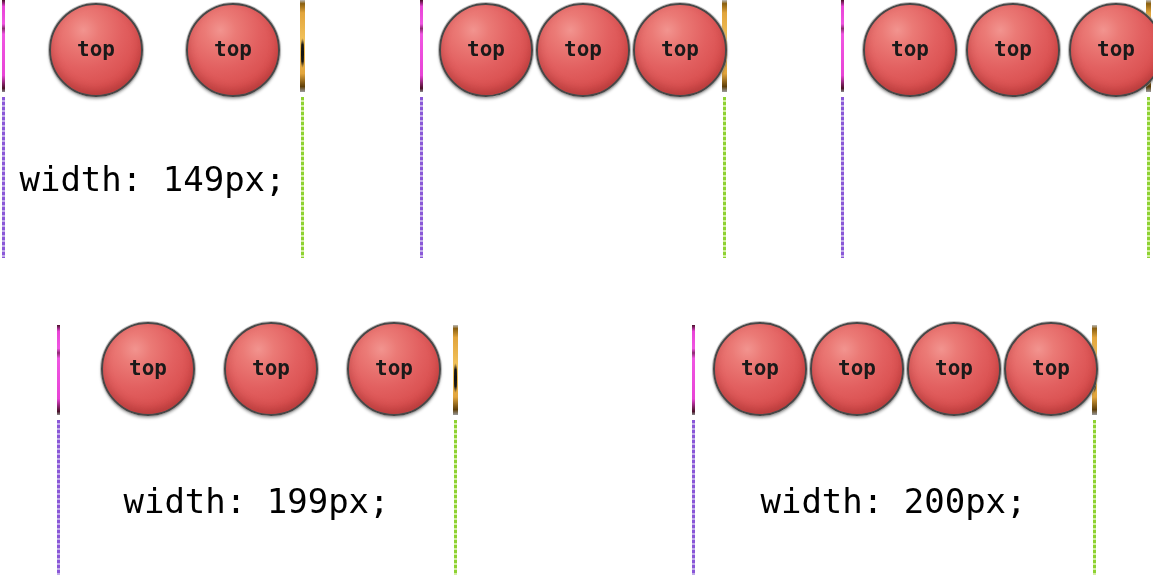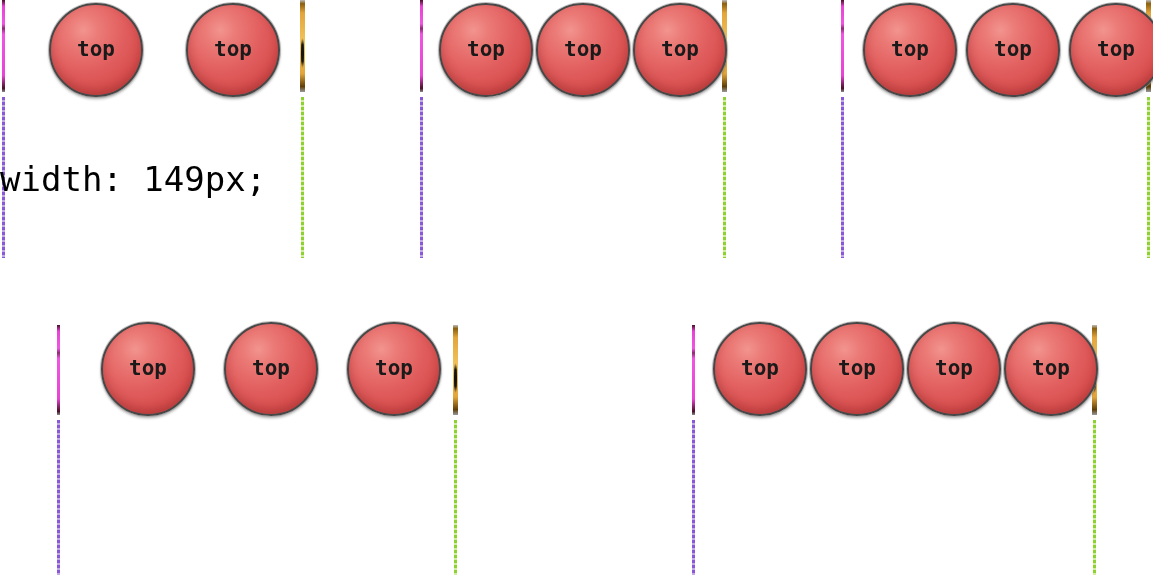--- a/index.html
+++ b/index.html
@@ -92,20 +92,21 @@
     color: #1a1a1a;
     cursor: pointer;
     padding-bottom: 2px;
   }
 
   
   .card-label {
     position: absolute;
     left: 0; right: 0;
     top: 161px;
+    text-align: center;
     font-family: "DejaVu Sans Mono", monospace;
     font-size: 34px;
     line-height: 36px;
     color: var(--label-text);
     white-space: nowrap;
   }
 </style>
 </head>
 <body>
 
@@ -158,30 +159,32 @@
     <div class="edge edge-solid-right">
       <div class="clip-sliver"></div>
     </div>
     <div class="edge edge-dot-left"></div>
     <div class="edge edge-dot-right"></div>
     <div class="btn-row">
       <div class="top-btn">top</div>
       <div class="top-btn">top</div>
       <div class="top-btn">top</div>
     </div>
+    <div class="card-label">width: 199px;</div>
   </div>
 
   <div class="card card-5 row-2">
     <div class="edge edge-solid-left"></div>
     <div class="edge edge-solid-right">
       <div class="clip-sliver"></div>
     </div>
     <div class="edge edge-dot-left"></div>
     <div class="edge edge-dot-right"></div>
     <div class="btn-row">
       <div class="top-btn">top</div>
       <div class="top-btn">top</div>
       <div class="top-btn">top</div>
       <div class="top-btn">top</div>
     </div>
+    <div class="card-label">width: 200px;</div>
   </div>
 
 </div>
 
 </body></html>

